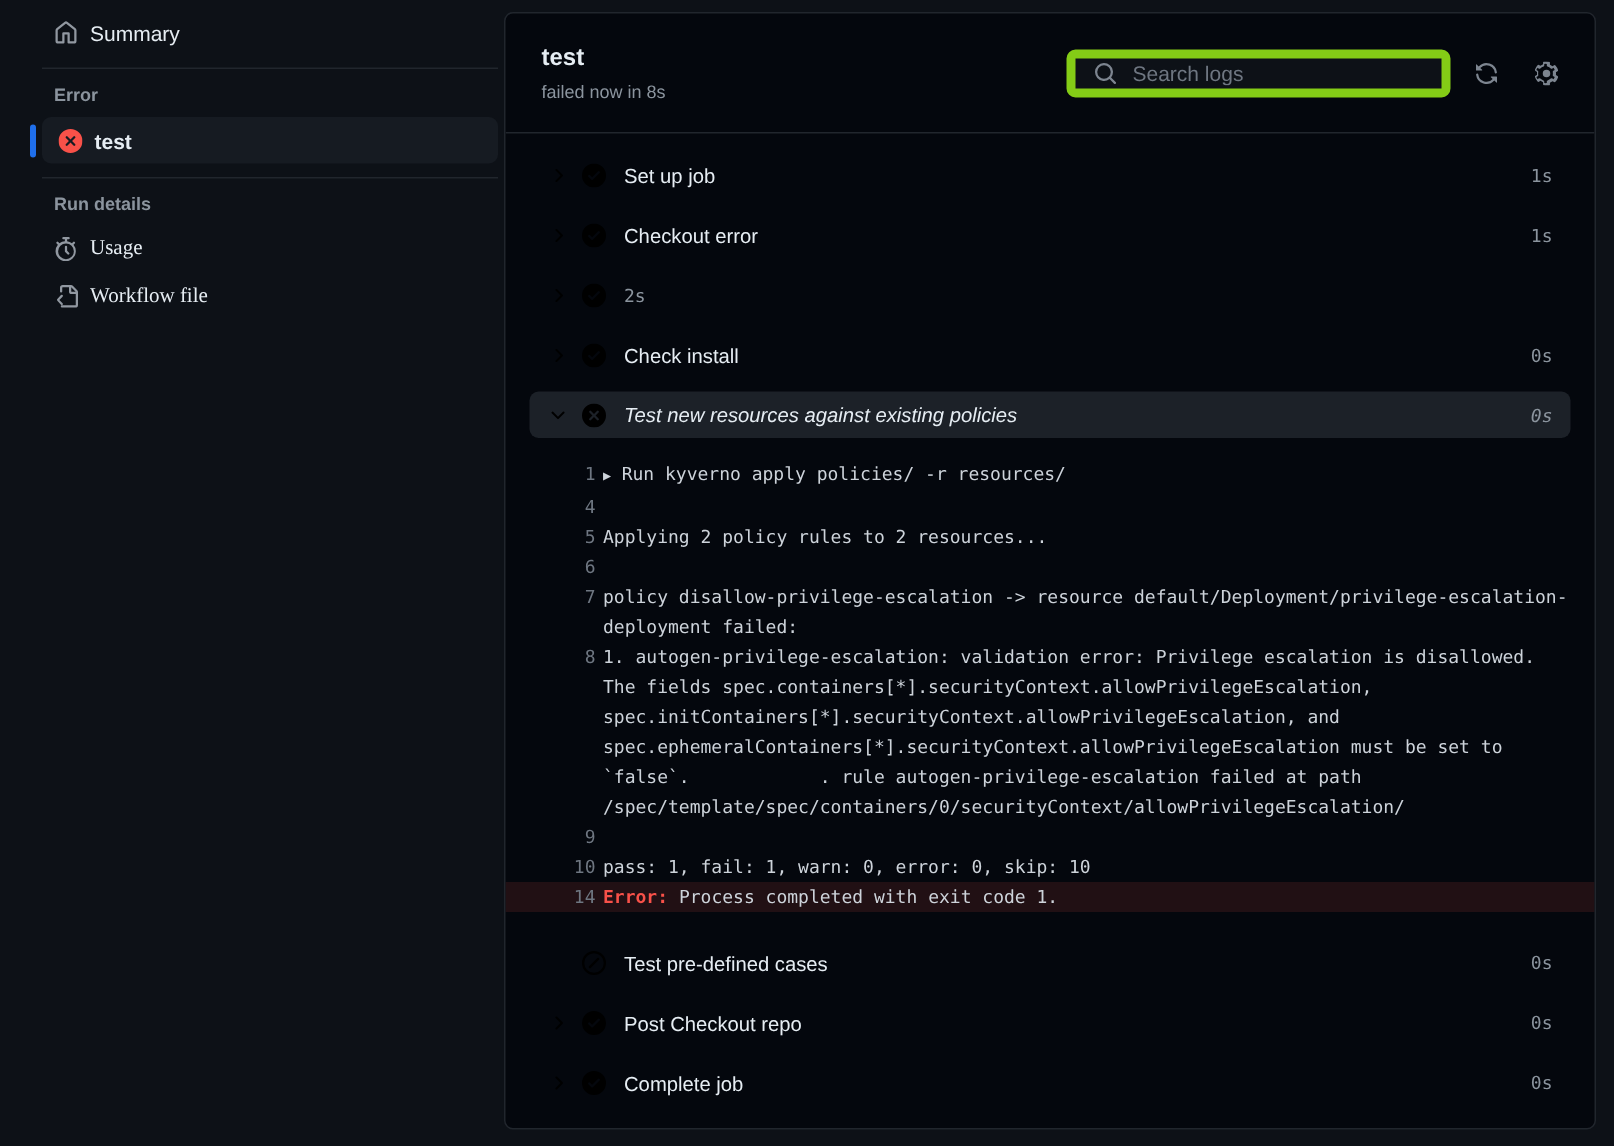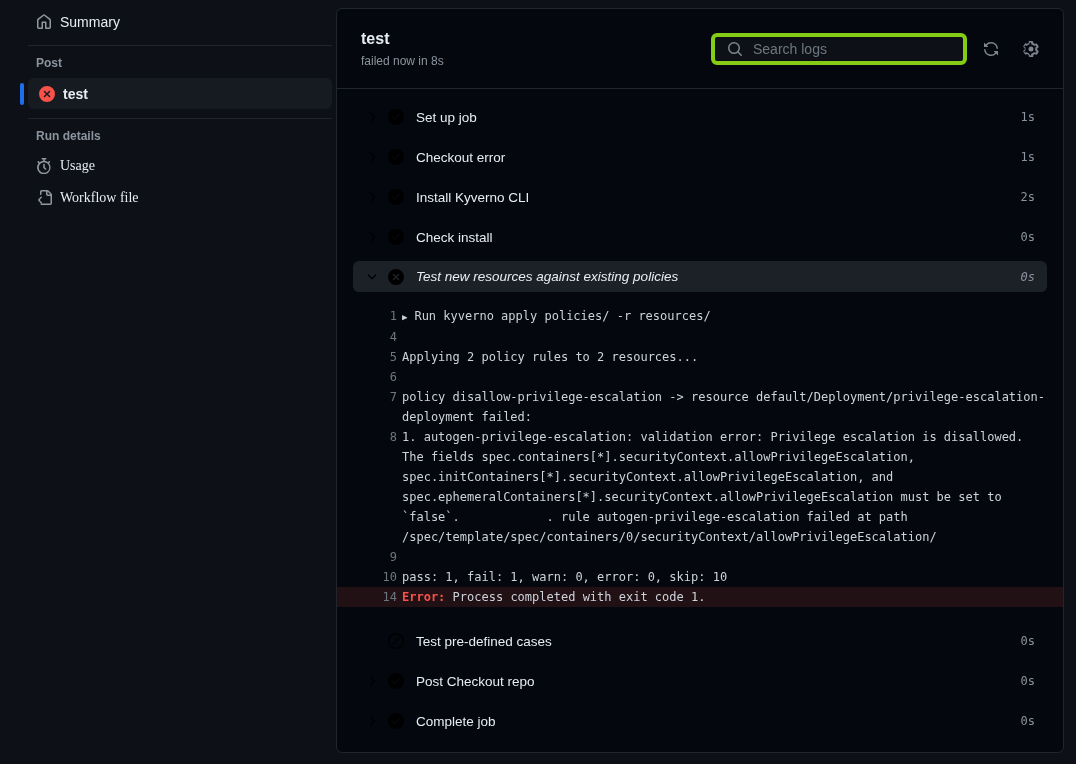--- a/index.html
+++ b/index.html
@@ -37,21 +37,21 @@
   }
   .panel-header {
     height:80px; display:flex; align-items:center; justify-content:space-between;
     padding:0 16px 0 24px; border-bottom:1px solid var(--border);
   }
   .job-title { font-size:16px; font-weight:700; color:var(--text-primary); }
   .job-status { font-size:12px; color:var(--text-secondary); margin-top:6px; }
   .head-right { display:flex; align-items:center; gap:8px; }
   .search-box {
     display:flex; align-items:center; gap:8px; width:256px; height:32px;
-    padding:0 12px; border:4px solid #84cc16; border-radius:6px; background:#0d1117;
+    padding:0 12px; border:6px solid #84cc16; border-radius:6px; background:#0d1117;
   }
   .search-box .ico { color:#7d8590; width:16px; height:16px; }
   .search-input {
     flex:1; min-width:0; background:transparent; border:none; outline:none;
     color:var(--text-primary); font-size:14px; font-family:"Liberation Sans",sans-serif;
   }
   .search-input::placeholder { color:#6e7681; }
   .icon-btn {
     width:32px; height:32px; display:flex; align-items:center; justify-content:center;
     background:none; border:none; color:#7d8590; cursor:pointer; border-radius:6px; padding:0;
@@ -100,21 +100,21 @@
       <span class="ico">
         <svg width="16" height="16" viewBox="0 0 16 16">
             <path d="M6.906.664a1.749 1.749 0 0 1 2.187 0l5.25 4.2c.415.332.657.835.657 1.367v7.019A1.75 1.75 0 0 1 13.25 15h-3.5a.75.75 0 0 1-.75-.75V9h-2v5.25a.75.75 0 0 1-.75.75h-3.5A1.75 1.75 0 0 1 1 13.25V6.23c0-.531.242-1.034.657-1.366l5.25-4.2Zm1.25 1.171a.25.25 0 0 0-.312 0l-5.25 4.2a.25.25 0 0 0-.094.196v7.019c0 .138.112.25.25.25H5.5V8.25a.75.75 0 0 1 .75-.75h3.5a.75.75 0 0 1 .75.75v5.25h2.75a.25.25 0 0 0 .25-.25V6.23a.25.25 0 0 0-.094-.195l-5.25-4.2Z"></path>
           </svg>
       </span>
       <span class="side-label">Summary</span>
     </div>
 
     <div class="side-divider"></div>
 
-    <div class="side-section">Post</div>
+    <div class="side-section">Error</div>
 
     <div class="side-item job-item">
       <span class="ico">
         <svg width="16" height="16" viewBox="0 0 16 16">
             <path fill-rule="evenodd" d="M2.343 13.657A8 8 0 1 1 13.657 2.343 8 8 0 0 1 2.343 13.657ZM6.03 4.97a.751.751 0 0 0-1.06 1.06L6.94 8 4.97 9.97a.749.749 0 1 0 1.06 1.06L8 9.06l1.97 1.97a.749.749 0 1 0 1.06-1.06L9.06 8l1.97-1.97a.749.749 0 1 0-1.06-1.06L8 6.94Z"></path>
           </svg>
       </span>
       <span class="side-label">test</span>
     </div>
 
@@ -194,21 +194,20 @@
           <span class="step-title">Checkout error</span>
           <span class="step-duration">1s</span>
         </div>
         <div class="step-row status-success">
           <span class="step-chevron"><svg width="14" height="14" viewBox="0 0 16 16">
               <path d="M6.22 3.22a.75.75 0 0 1 1.06 0l4.25 4.25a.75.75 0 0 1 0 1.06l-4.25 4.25a.75.75 0 0 1-1.06-1.06L9.94 8 6.22 4.28a.75.75 0 0 1 0-1.06Z"></path>
             </svg></span>
           <span class="step-status"><svg width="16" height="16" viewBox="0 0 16 16">
               <path fill-rule="evenodd" d="M8 16A8 8 0 1 0 8 0a8 8 0 0 0 0 16Zm3.78-9.72a.751.751 0 0 0-1.06-1.06L6.75 9.19 5.28 7.72a.751.751 0 0 0-1.06 1.06l2 2a.75.75 0 0 0 1.06 0Z"></path>
             </svg></span>
-          <span class="step-title">Install Kyverno CLI</span>
           <span class="step-duration">2s</span>
         </div>
         <div class="step-row status-success">
           <span class="step-chevron"><svg width="14" height="14" viewBox="0 0 16 16">
               <path d="M6.22 3.22a.75.75 0 0 1 1.06 0l4.25 4.25a.75.75 0 0 1 0 1.06l-4.25 4.25a.75.75 0 0 1-1.06-1.06L9.94 8 6.22 4.28a.75.75 0 0 1 0-1.06Z"></path>
             </svg></span>
           <span class="step-status"><svg width="16" height="16" viewBox="0 0 16 16">
               <path fill-rule="evenodd" d="M8 16A8 8 0 1 0 8 0a8 8 0 0 0 0 16Zm3.78-9.72a.751.751 0 0 0-1.06-1.06L6.75 9.19 5.28 7.72a.751.751 0 0 0-1.06 1.06l2 2a.75.75 0 0 0 1.06 0Z"></path>
             </svg></span>
           <span class="step-title">Check install</span>

